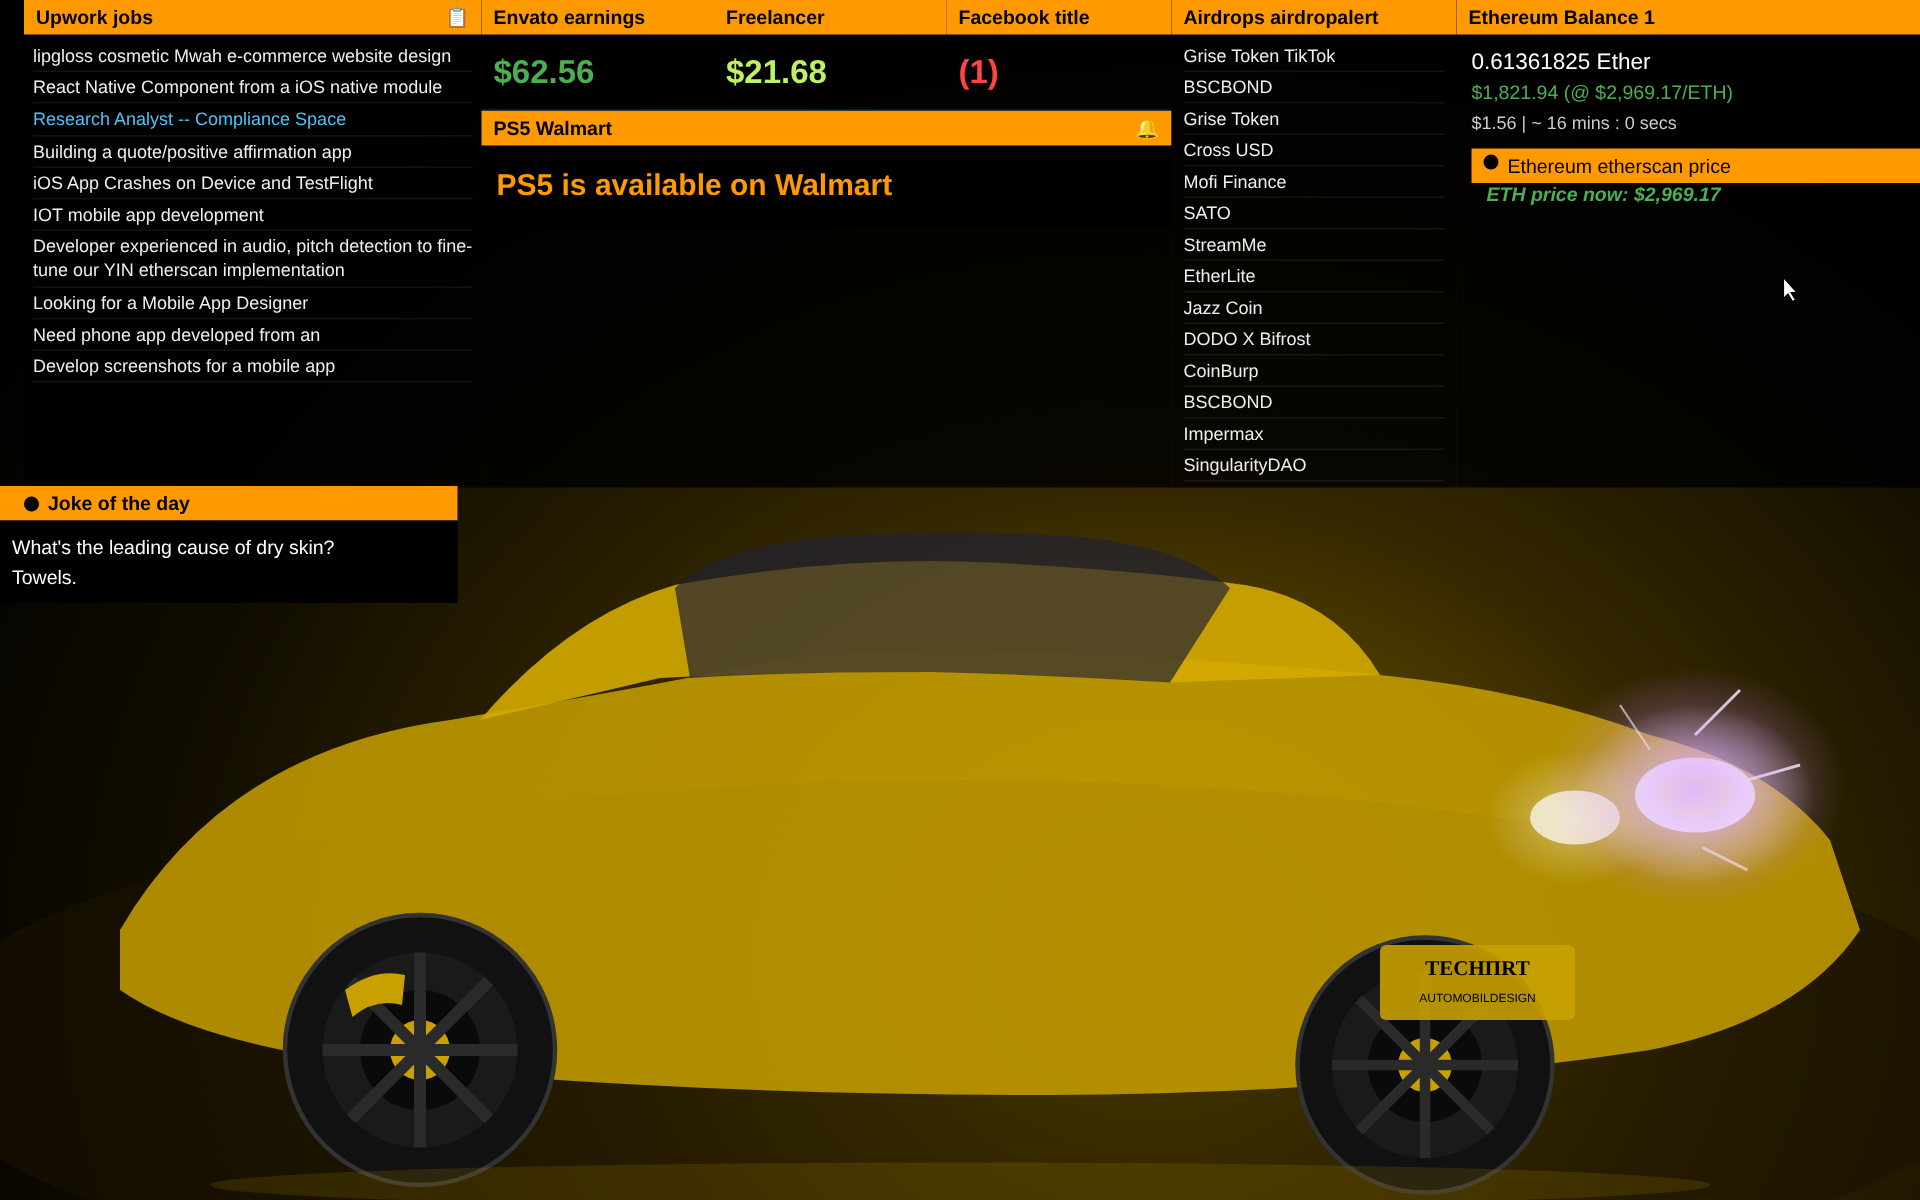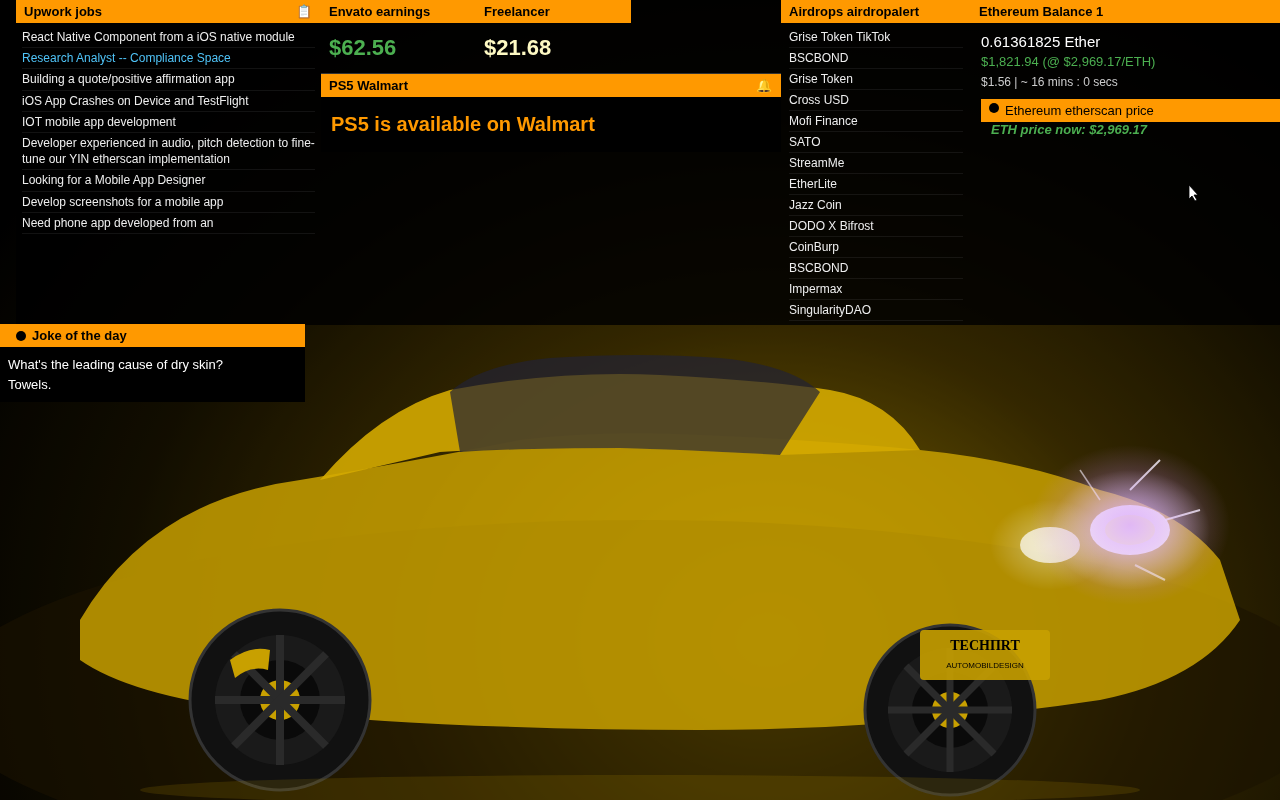--- a/index.html
+++ b/index.html
@@ -129,21 +129,21 @@
     }
     .panel-facebook {
       width: 150px;
     }
     .metric-value {
       font-size: 22px;
       font-weight: bold;
       padding: 12px 8px;
       color: #4caf50;
     }
-    .metric-value.orange { color: #fef9c3; }
+    .metric-value.orange { color: #bef264; }
     .metric-value.red { color: #f44; }
 
     
     .ps5-widget {
       background: rgba(0,0,0,0.85);
       border-top: 1px solid #333;
       margin-top: 0;
     }
     .ps5-header {
       background: #f90;
@@ -307,49 +307,56 @@
 </div>
 
 <div class="panels">
 
   <div class="panel panel-upwork">
     <div class="panel-header">
       <span>Upwork jobs</span>
       <span>📋</span>
     </div>
     <div class="panel-body">
+      <div>lipgloss cosmetic Mwah e-commerce website design</div>
       <div>React Native Component from a iOS native module</div>
       <div class="upwork-highlight">Research Analyst -- Compliance Space</div>
       <div>Building a quote/positive affirmation app</div>
       <div>iOS App Crashes on Device and TestFlight</div>
       <div>IOT mobile app development</div>
       <div>Developer experienced in audio, pitch detection to fine-tune our YIN etherscan implementation</div>
       <div>Looking for a Mobile App Designer</div>
+      <div>Need phone app developed from an</div>
       <div>Develop screenshots for a mobile app</div>
-      <div>Need phone app developed from an</div>
     </div>
   </div>
 
   <div class="panel panel-middle">
     <div class="top-row">
 
       <div class="panel-envato">
         <div class="panel-header">
           <span>Envato earnings</span>
         </div>
         <div class="metric-value">$62.56</div>
       </div>
 
       <div class="panel-freelancer">
         <div class="panel-header">
           <span>Freelancer</span>
         </div>
         <div class="metric-value orange">$21.68</div>
       </div>
 
+      <div class="panel-facebook">
+        <div class="panel-header">
+          <span>Facebook title</span>
+        </div>
+        <div class="metric-value red">(1)</div>
+      </div>
     </div>
 
     <div class="ps5-widget">
       <div class="ps5-header">
         <span>PS5 Walmart</span>
         <span>🔔</span>
       </div>
       <div class="ps5-body">PS5 is available on Walmart</div>
     </div>
   </div>

